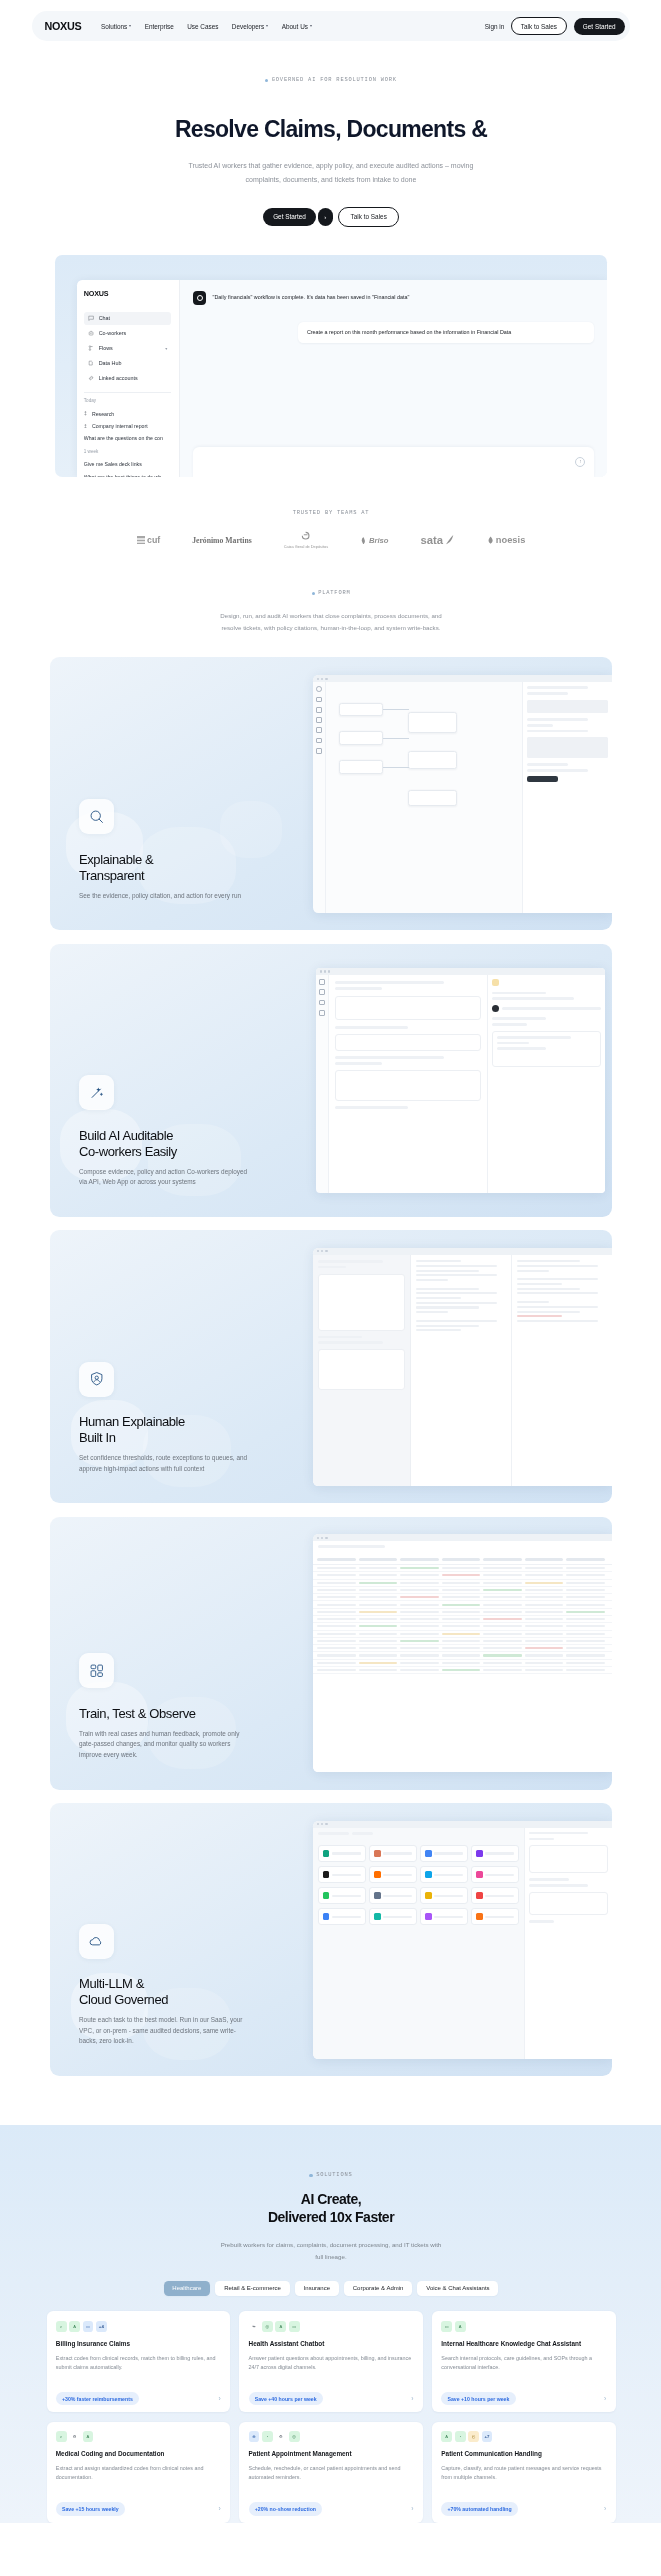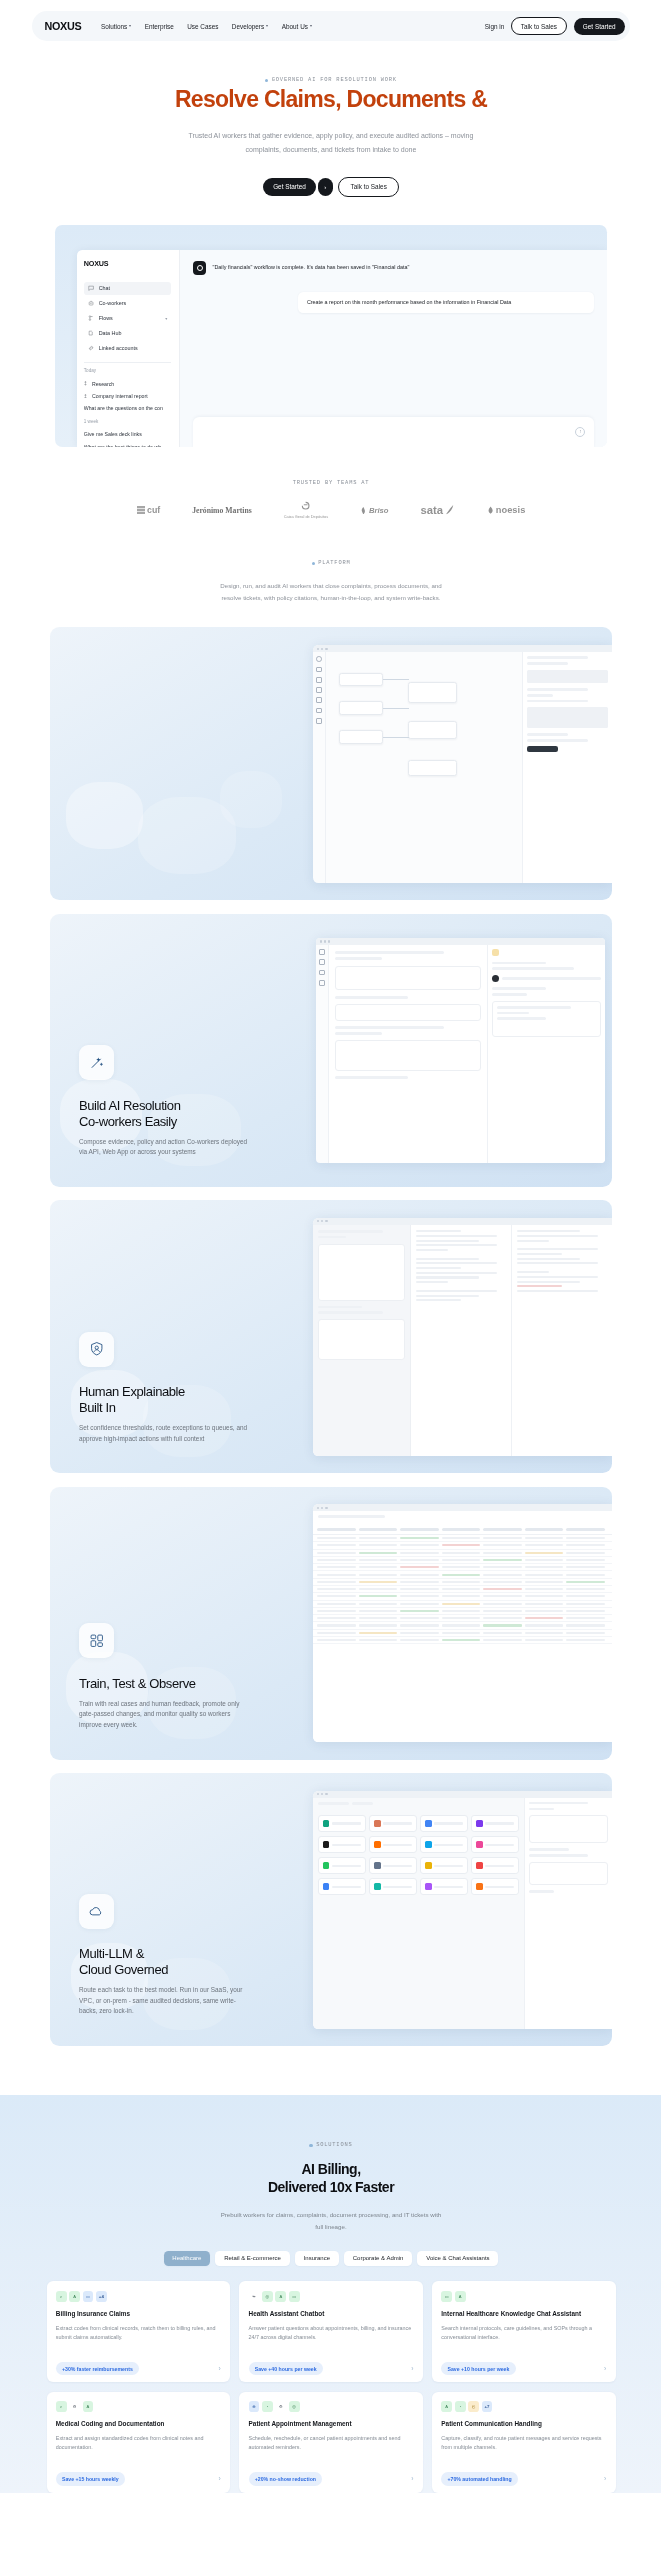--- a/index.html
+++ b/index.html
@@ -41,22 +41,22 @@
   .eyebrow {
     display:flex; align-items:center; justify-content:center; gap:3.6px;
     font-family:"Liberation Mono", monospace;
     font-size:5.4px; letter-spacing:0.8px; color:#8a9099; text-transform:uppercase;
   }
   .eyebrow .dot { width:3.1px;height:3.1px;border-radius:50%;background:#8fb6d9; display:inline-block;}
 
   
   .hero { padding-top:36px; text-align:center; }
   .hero h1 {
-    margin-top:3px; font-size:23px; line-height:1.14; font-weight:700;
-    letter-spacing:-0.7px; color:#c2410c;
+    margin-top:33px; font-size:23px; line-height:1.14; font-weight:700;
+    letter-spacing:-0.7px; color:#0f172a;
   }
   .hero p.sub {
     margin:16.5px auto 0; width:319px; font-size:7px; line-height:2.0; color:#8c9199;
   }
   .hero-cta { margin-top:19.6px; display:flex; justify-content:center; align-items:center; gap:5.2px; }
   .pill-group { display:flex; align-items:center; gap:1.5px; }
   .pill-dark {
     background:#15181d;color:#fff;font-size:6.4px;padding:5.7px 10.3px;border-radius:10.3px;cursor:pointer;
   }
   .pill-arrow {
@@ -462,20 +462,33 @@
             <div class="mk-bar m"></div>
               <div class="mk-bar xs"></div>
               <div class="mk-bar m"></div>
             <div class="mk-bar" style="height:20.6px;margin:5.2px 0;"></div>
             <div class="mk-bar s"></div>
               <div class="mk-bar m"></div>
             <div class="mk-btn"></div>
           </div>
         </div>
       </div>
+      <div class="fcard-text">
+        <div class="ficon">
+          <svg width="15.5" height="15.5" viewBox="0 0 30 30">
+              <circle cx="13" cy="13" r="9" fill="none" stroke="#1f4e80" stroke-width="1.7"></circle>
+              <path d="M19.8 19.8L26 26" stroke="#1f4e80" stroke-width="1.7" stroke-linecap="round"></path>
+            </svg>
+        </div>
+        <h3>
+          <span>Explainable &amp;</span><br>
+          <span>Transparent</span>
+        </h3>
+        <p>See the evidence, policy citation, and action for every run</p>
+      </div>
     </div>
 
     <div class="fcard">
       <div class="blobs">
         <div class="blob" style="width:82px;height:72px;left:10.3px;top:165px;"></div>
         <div class="blob" style="width:93px;height:72px;left:98px;top:180px;opacity:.55;"></div>
       </div>
       <div class="fshot inset">
         <div class="mk-top">
             <i class="mk-dot"></i>
@@ -520,21 +533,21 @@
       </div>
       <div class="fcard-text">
         <div class="ficon">
           <svg width="15.5" height="15.5" viewBox="0 0 30 30">
               <path d="M6 24L22 8" stroke="#1f4e80" stroke-width="1.8" stroke-linecap="round"></path>
               <path d="M18 5l1.2 2.8L22 9l-2.8 1.2L18 13l-1.2-2.8L14 9l2.8-1.2z" fill="#1f4e80"></path>
               <path d="M24 16v4M22 18h4" stroke="#1f4e80" stroke-width="1.5" stroke-linecap="round"></path>
             </svg>
         </div>
         <h3>
-          <span>Build AI Resolution</span><br>
+          <span>Build AI Auditable</span><br>
           <span>Co-workers Easily</span>
         </h3>
         <p>Compose evidence, policy and action Co-workers deployed via API, Web App or across your systems</p>
       </div>
     </div>
 
     <div class="fcard">
       <div class="blobs">
         <div class="blob" style="width:77px;height:67px;left:20.6px;top:170px;"></div>
         <div class="blob" style="width:88px;height:72px;left:93px;top:185px;opacity:.5;"></div>
@@ -893,21 +906,21 @@
     </div>
 
   </div>
 
   <div class="sol-band">
     <div class="eyebrow">
       <i class="dot"></i>
       <span>SOLUTIONS</span>
     </div>
     <h2>
-      <span>AI Billing,</span><br>
+      <span>AI Create,</span><br>
       <span>Delivered 10x Faster</span>
     </h2>
     <p class="sub">Prebuilt workers for claims, complaints, document processing, and IT tickets with full lineage.</p>
 
     <div class="tabs">
       <div class="tab active">Healthcare</div>
       <div class="tab">Retail &amp; E-commerce</div>
       <div class="tab">Insurance</div>
       <div class="tab">Corporate &amp; Admin</div>
       <div class="tab">Voice &amp; Chat Assistants</div>

